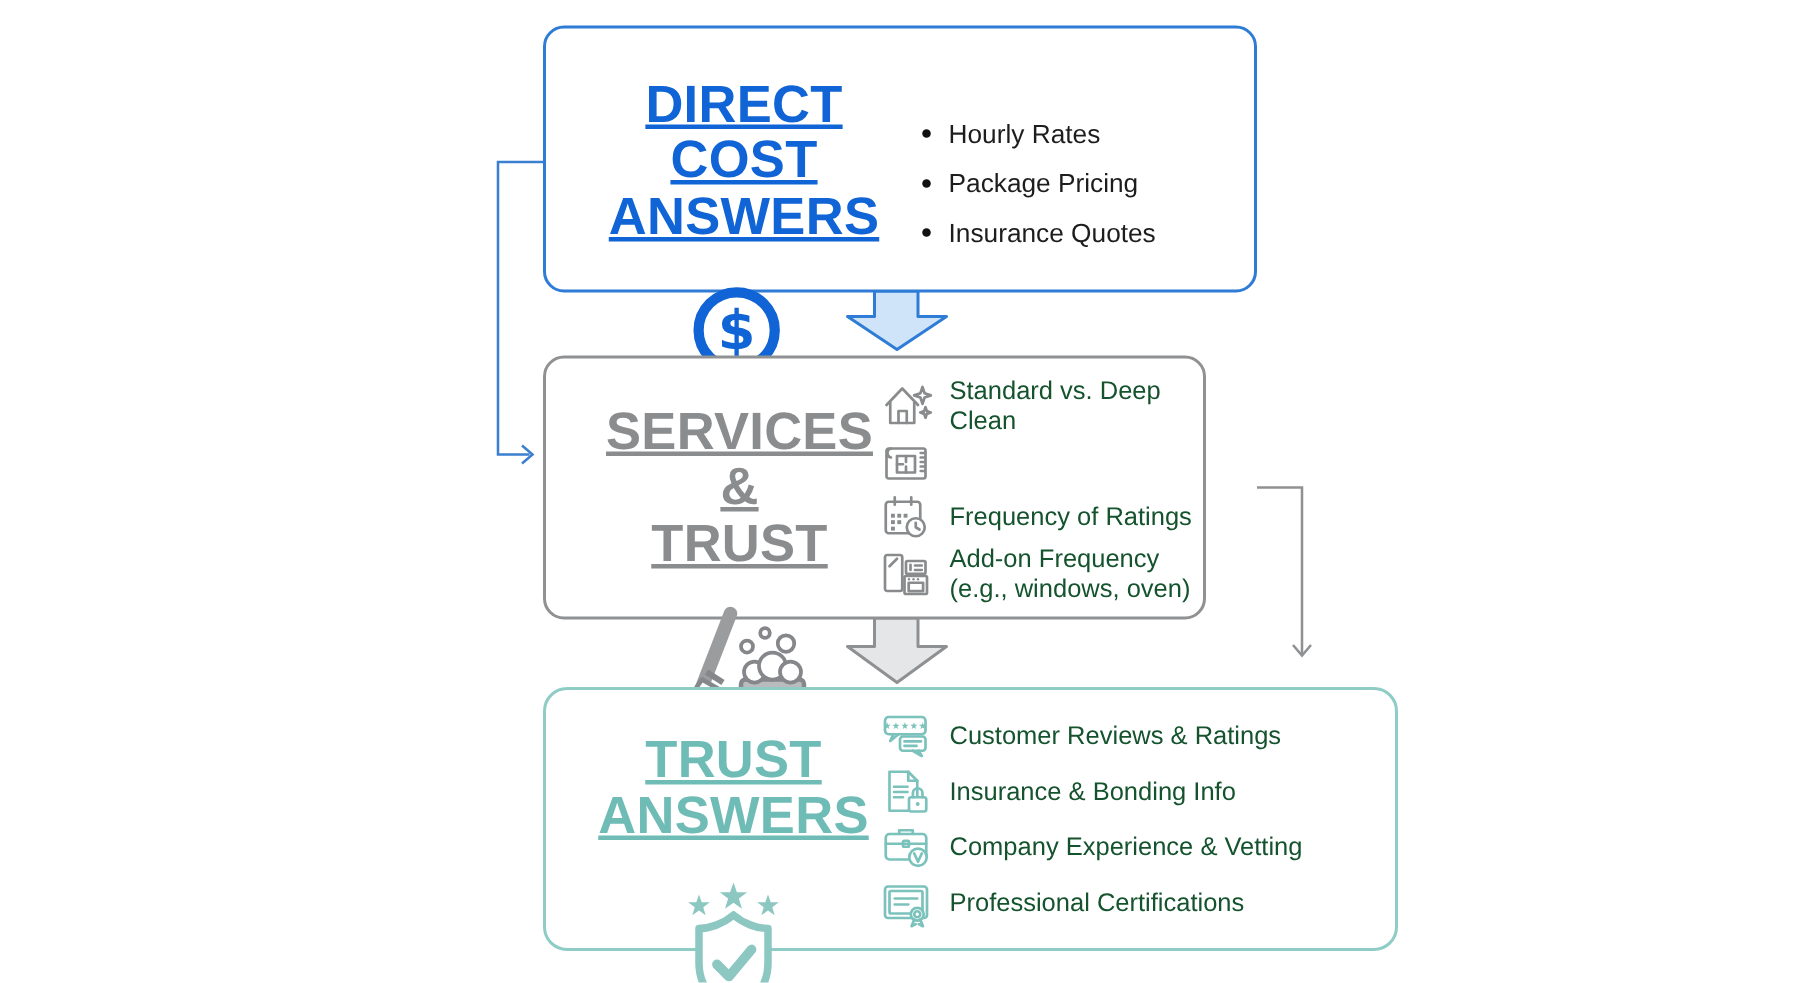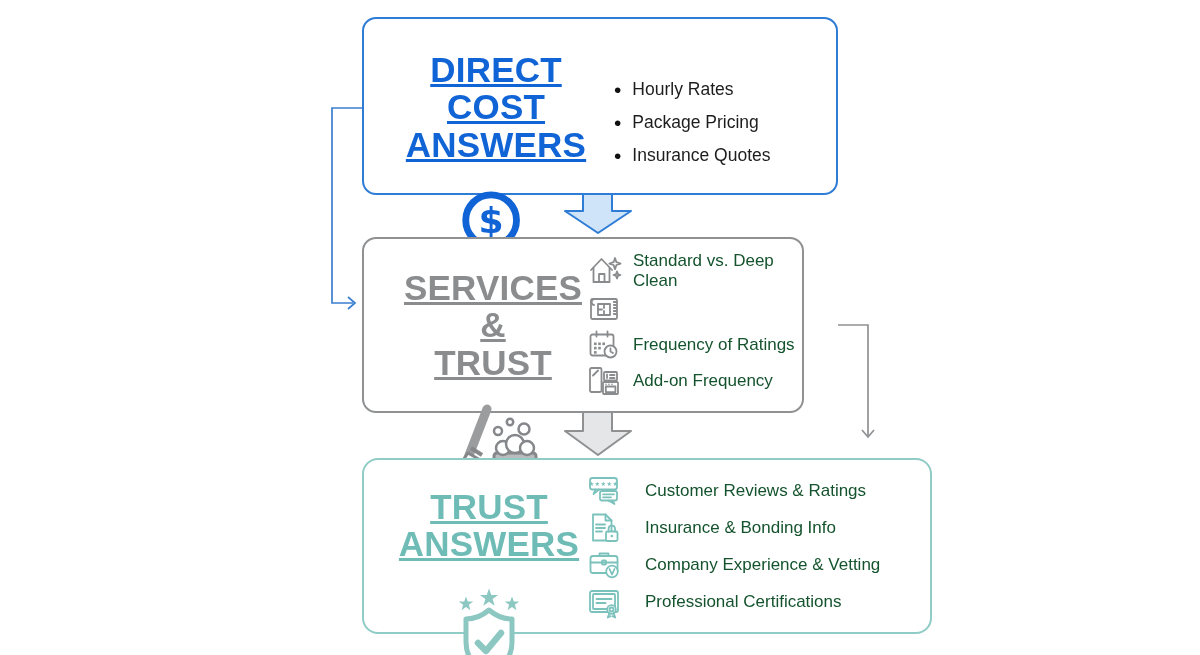--- a/index.html
+++ b/index.html
@@ -30,21 +30,21 @@
 
   
   .bullets { position:absolute; left:250px; top:60px; margin:0; padding:0; list-style:none; }
   .bullets li { display:flex; align-items:center; font-size:17.5px; color:#1d1d1d; margin-bottom:12px; }
   .bullets .dot { font-size:21px; line-height:1; margin-right:11px; color:#111; }
 
   
   .items { position:absolute; left:222px; top:12px; }
   .item-row { display:flex; align-items:center; }
   #box-services .item-row { min-height:35px; }
-  #box-trust    .item-row { min-height:37px;gap:12px; }
+  #box-trust    .item-row { min-height:37px; }
   .item-icon { width:36px; height:36px; flex:0 0 36px; }
   .item-text { margin-left:11px; font-size:17px; color:#14532d; line-height:1.17; }
   .item-text .sub { display:block; }
 
   
   .abs { position:absolute; }
   #conn-left  { left:325px; top:100px; }
   #conn-right { left:833px; top:318px; }
   #arrow-1 { left:563px; top:194px; }
   #arrow-2 { left:563px; top:412px; }
@@ -188,20 +188,21 @@
             <path d="M21 11.5 v3.5 M24 12 h4.5 M24 15 h4.5"></path>
             <rect x="17" y="19" width="15" height="12" rx="1"></rect>
             <rect x="19.8" y="23.5" width="9.6" height="5.6"></rect>
             <circle cx="20" cy="21.2" r="0.8" fill="#898b8d" stroke="none"></circle>
             <circle cx="23" cy="21.2" r="0.8" fill="#898b8d" stroke="none"></circle>
             <circle cx="26" cy="21.2" r="0.8" fill="#898b8d" stroke="none"></circle>
           </svg>
         </span>
         <div class="item-text">
           <span>Add-on Frequency</span>
+          <span class="sub">(e.g., windows, oven)</span>
         </div>
       </div>
     </div>
   </section>
 
   <section class="box" id="box-trust">
     <div class="left-col">
       <h2 class="box-title">
         <span>TRUST</span><br>
         <span>ANSWERS</span>

